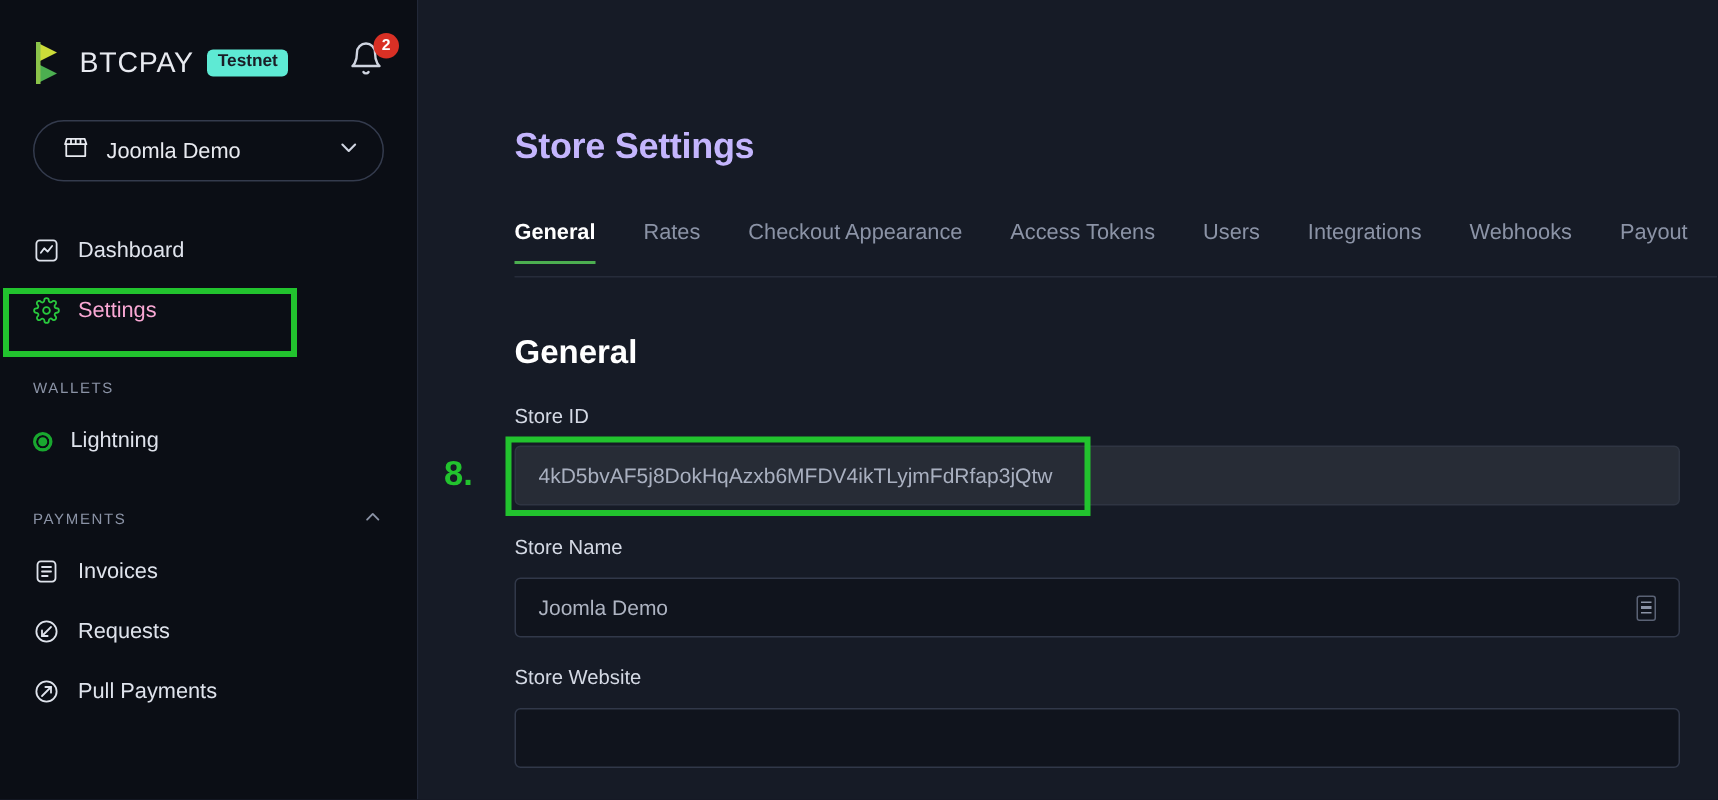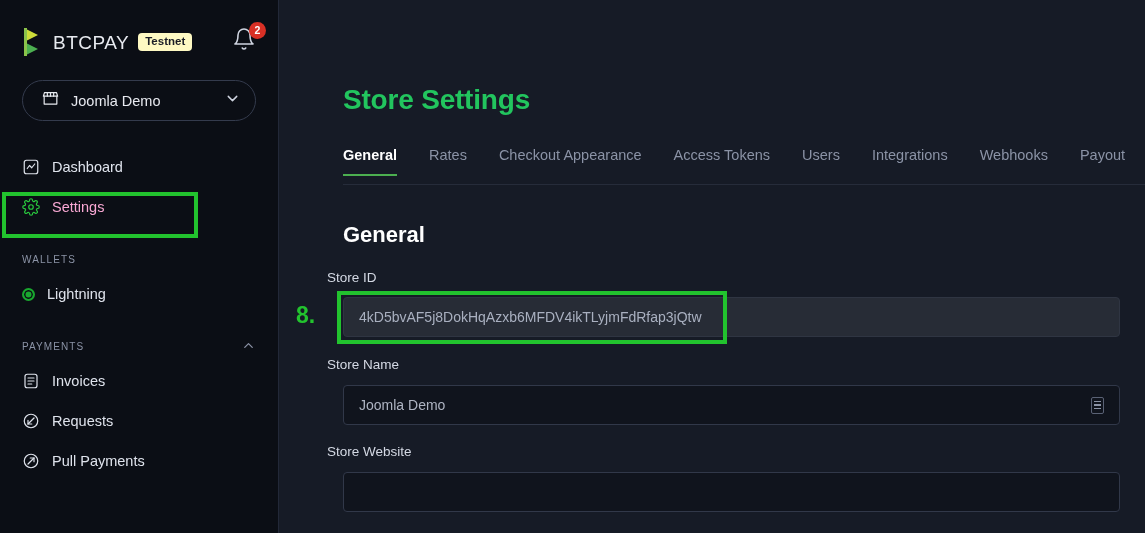--- a/index.html
+++ b/index.html
@@ -24,21 +24,21 @@
     padding: 22px 18px 0 22px;
     height: 62px;
   }
   .logo-mark { width: 24px; height: 30px; flex: 0 0 24px; margin-right: 7px; }
   .brand-name {
     color: #e8eaf0; font-size: 19px; letter-spacing: .5px;
     font-weight: 400; line-height: 1;
   }
   .testnet-badge {
     margin-left: 9px;
-    background: #fef9c3; color: #1a1d26;
+    background: #5eead4; color: #1a1d26;
     font-size: 11.5px; font-weight: 700;
     border-radius: 4px; padding: 3px 7px 4px;
     line-height: 1;
   }
   .bell-wrap { margin-left: auto; position: relative; width: 28px; height: 30px; cursor: pointer; }
   .bell-badge {
     position: absolute; top: -5px; right: -6px;
     background: #d93025; color: #fff;
     font-size: 10.5px; font-weight: 700;
     width: 17px; height: 17px; border-radius: 50%;
@@ -88,21 +88,21 @@
   .hl-settings {
     position: absolute;
     left: 2px; top: 192px; width: 196px; height: 46px;
     border: 4px solid #22c32e;
     pointer-events: none;
   }
 
   
   .main { flex: 1 1 auto; height: 533px; position: relative; background: #161b26; overflow: hidden; }
   .page-title {
-    color: #22c55e; font-size: 28px; font-weight: 700;
+    color: #c4b5fd; font-size: 24px; font-weight: 700;
     position: absolute; left: 64px; top: 84px;
     letter-spacing: -.2px;
   }
   .tabs {
     position: absolute; left: 64px; top: 147px; right: 0;
     display: flex; align-items: flex-start;
     border-bottom: 1px solid #262c3a;
     height: 38px; white-space: nowrap;
   }
   .tab {
@@ -115,21 +115,21 @@
     content: ""; position: absolute;
     left: 0; right: 0; bottom: -1px; height: 2px;
     background: #4caf50;
   }
   .section-title {
     color: #fff; font-size: 22px; font-weight: 700;
     position: absolute; left: 64px; top: 222px;
   }
   .field-label {
     color: #d4d9e4; font-size: 13.5px;
-    position: absolute; left: 48px;
+    position: absolute; left: 64px;
   }
   .lbl-storeid { top: 270px; }
   .lbl-storename { top: 357px; }
   .lbl-storesite { top: 444px; }
 
   .input-box {
     position: absolute; left: 64px; width: 777px;
     border-radius: 4px;
     display: flex; align-items: center;
     font-size: 14px;

